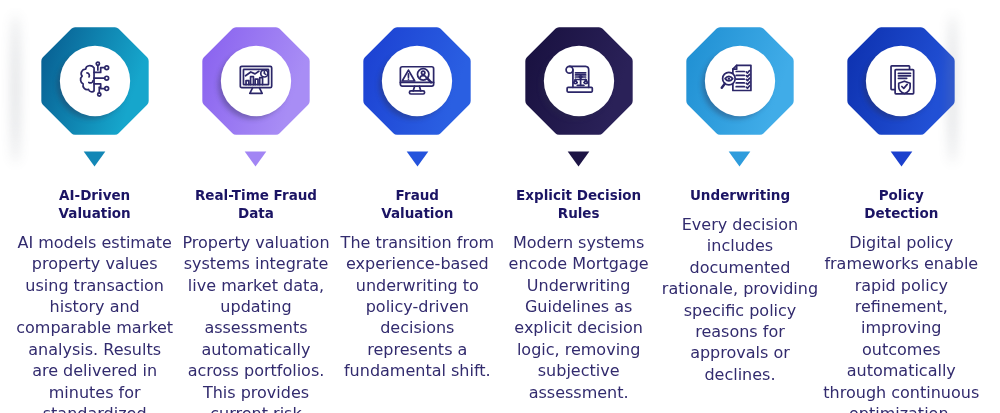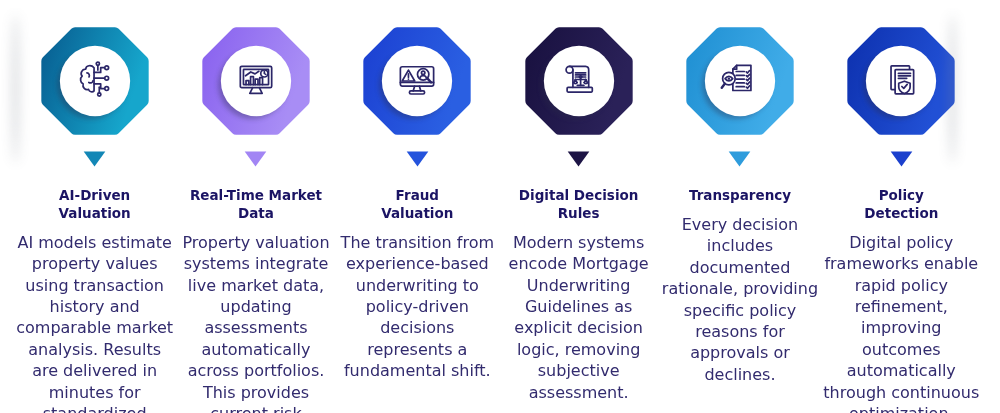--- a/index.html
+++ b/index.html
@@ -117,21 +117,21 @@
             <path d="M13 18.5 L18.5 14.5 L23 16.5 L27 13.8"></path>
             <circle cx="32.8" cy="16" r="3.8" fill="#ffffff"></circle>
             <path d="M32.8 13.9 V16 l1.5 1"></path>
           </g>
         </svg>
       </div>
       <svg class="tri" viewBox="0 0 24 17">
         <polygon points="0.5,0.5 23.5,0.5 12,16.5" fill="#a285f4"></polygon>
       </svg>
       <div class="step-title">
-        <span>Real-Time Market</span>
+        <span>Real-Time Fraud</span>
         <span>Data</span>
       </div>
       <p class="desc">Property valuation systems integrate live market data, updating assessments automatically across portfolios. This provides current risk exposure.</p>
     </div>
 
     <div class="col">
       <div class="badge">
         <svg viewBox="0 0 120 120">
           <polygon class="oct" points="39,9 81,9 111,39 111,81 81,111 39,111 9,81 9,39" fill="url(#grad2)" stroke="url(#grad2)"></polygon>
           <circle cx="56" cy="64" r="36" fill="#2c2c4a" opacity="0.35" filter="url(#softblur)"></circle>
@@ -183,21 +183,21 @@
             <path d="M31.2 22.4 L29.6 25.6 M31.2 22.4 L32.8 25.6"></path>
             <path d="M29.3 25.6 a2 1.7 0 0 0 3.8 0"></path>
             <path d="M22.2 28.6 H29.2"></path>
           </g>
         </svg>
       </div>
       <svg class="tri" viewBox="0 0 24 17">
         <polygon points="0.5,0.5 23.5,0.5 12,16.5" fill="#1d1445"></polygon>
       </svg>
       <div class="step-title">
-        <span>Digital Decision</span>
+        <span>Explicit Decision</span>
         <span>Rules</span>
       </div>
       <p class="desc">Modern systems encode Mortgage Underwriting Guidelines as explicit decision logic, removing subjective assessment.</p>
     </div>
 
     <div class="col">
       <div class="badge">
         <svg viewBox="0 0 120 120">
           <polygon class="oct" points="39,9 81,9 111,39 111,81 81,111 39,111 9,81 9,39" fill="url(#grad4)" stroke="url(#grad4)"></polygon>
           <circle cx="56" cy="64" r="36" fill="#2c2c4a" opacity="0.35" filter="url(#softblur)"></circle>
@@ -214,21 +214,21 @@
             <path d="M8.3 21.5 c2.4-3.2 5.6-3.2 8 0 c-2.4 3.2-5.6 3.2-8 0 Z"></path>
             <circle class="f" cx="12.3" cy="21.5" r="1.3"></circle>
             <path class="thick" d="M8 26.8 L4.8 31"></path>
           </g>
         </svg>
       </div>
       <svg class="tri" viewBox="0 0 24 17">
         <polygon points="0.5,0.5 23.5,0.5 12,16.5" fill="#2e9cdc"></polygon>
       </svg>
       <div class="step-title">
-        <span>Transparency</span>
+        <span>Underwriting</span>
       </div>
       <p class="desc">Every decision includes documented rationale, providing specific policy reasons for approvals or declines.</p>
     </div>
 
     <div class="col">
       <div class="badge">
         <svg viewBox="0 0 120 120">
           <polygon class="oct" points="39,9 81,9 111,39 111,81 81,111 39,111 9,81 9,39" fill="url(#grad5)" stroke="url(#grad5)"></polygon>
           <circle cx="56" cy="64" r="36" fill="#2c2c4a" opacity="0.35" filter="url(#softblur)"></circle>
           <circle cx="60" cy="60" r="37" fill="#ffffff"></circle>

